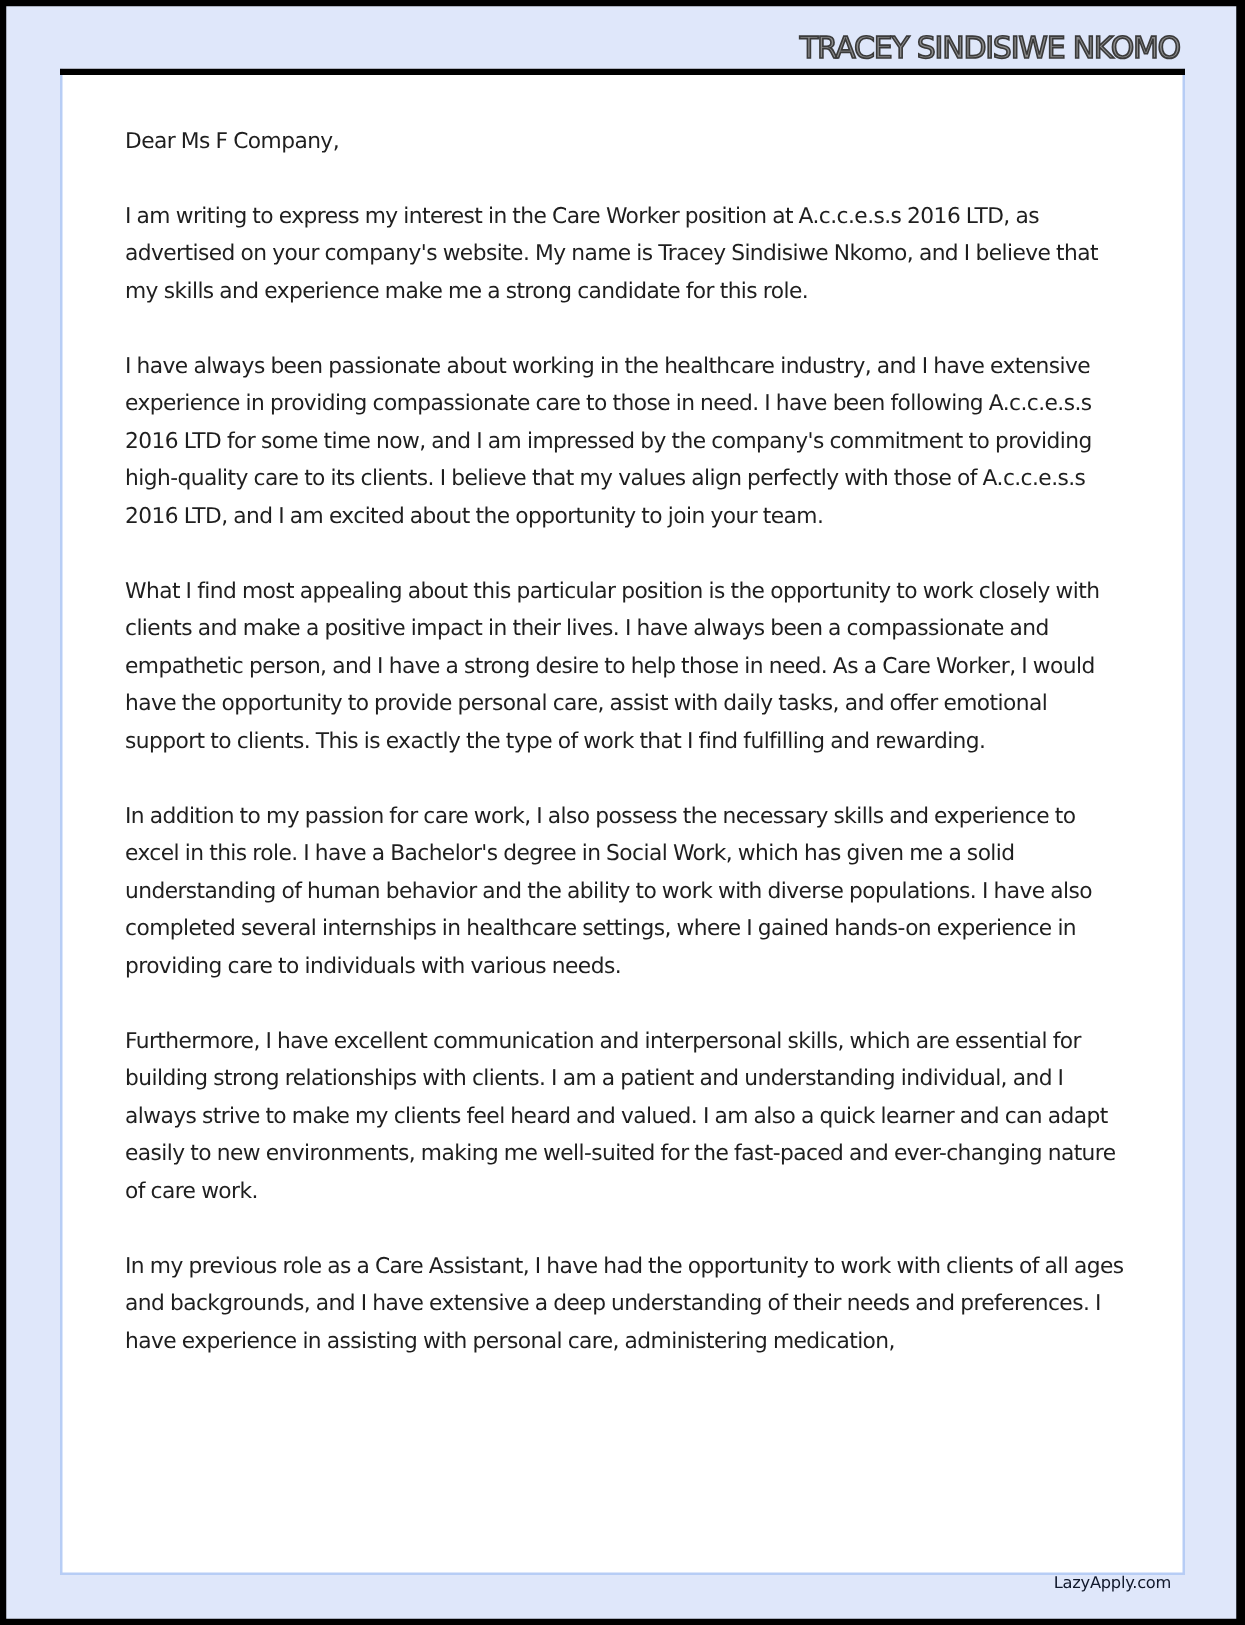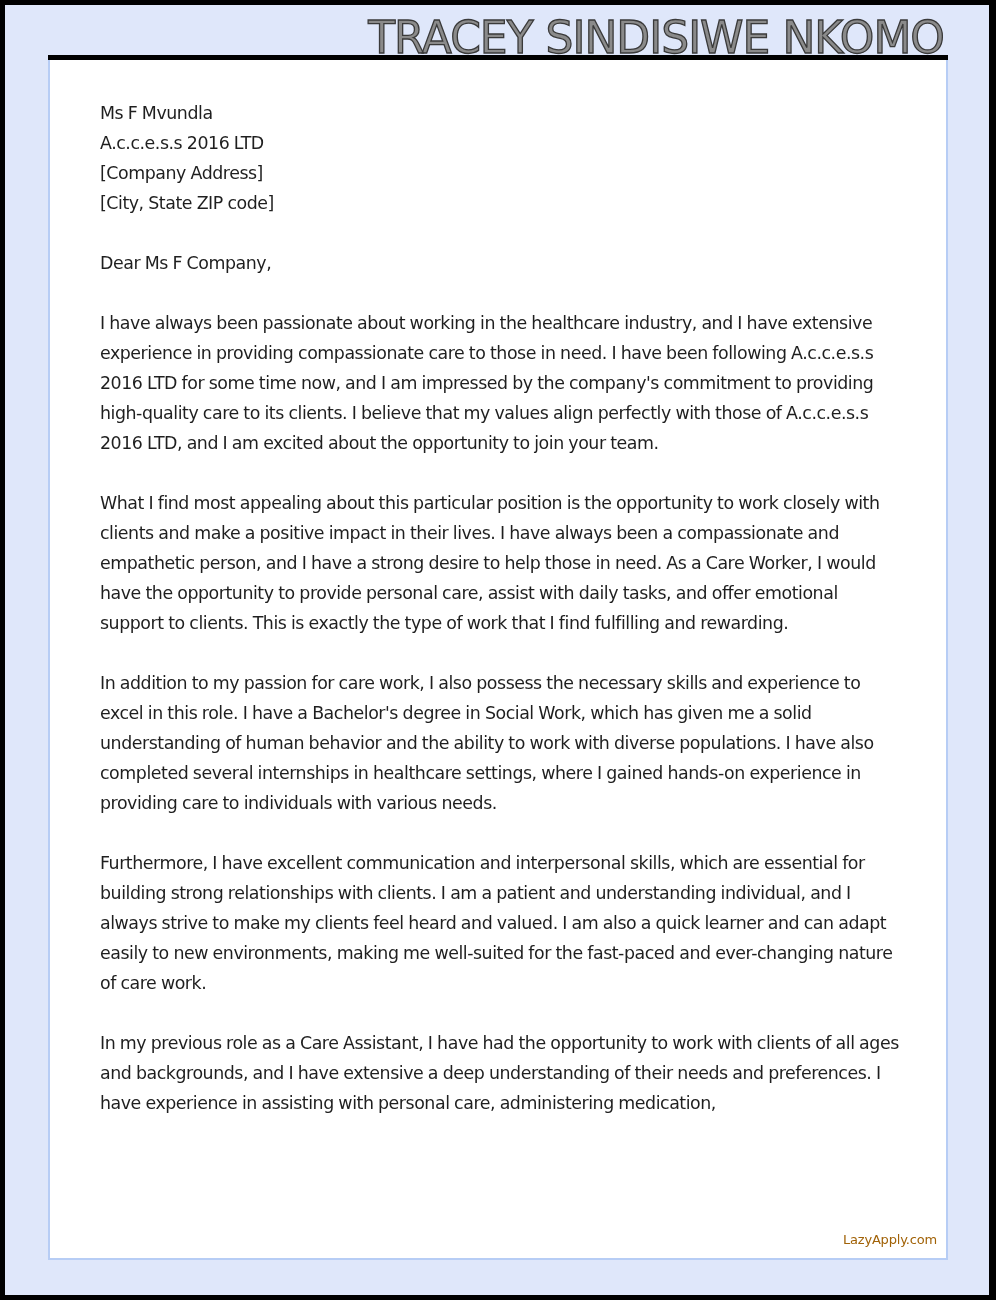--- a/index.html
+++ b/index.html
@@ -23,21 +23,21 @@
       background: #dfe7fa;
       overflow: hidden;
     }
     .name-title {
       position: absolute;
       right: 45px;
       top: 10px;
       margin: 0;
       font-family: "DejaVu Sans", sans-serif;
       font-weight: normal;
-      font-size: 44px;
+      font-size: 24px;
       line-height: 46px;
       letter-spacing: -1px;
       color: #8a8a8a;
       -webkit-text-stroke: 1.3px #3a3a3a;
       white-space: nowrap;
       text-align: right;
     }
     .card {
       position: absolute;
       left: 43px;
@@ -73,43 +73,38 @@
     }
     .letter p {
       margin: 0 0 30px 0;
     }
     .letter .addr-line {
       display: block;
     }
     .watermark {
       position: absolute;
       left: 838px;
-      top: 1227px;
+      top: 1254px;
       font-family: "DejaVu Sans", sans-serif;
       font-size: 13px;
-      color: #a16207;
+      color: #0f172a;
       z-index: 4;
       letter-spacing: -0.2px;
     }
   </style>
 </head>
 <body>
 
 <div class="frame">
   <h1 class="name-title">TRACEY SINDISIWE NKOMO</h1>
   <div class="top-bar"></div>
   <div class="card"></div>
   <div class="letter">
-    <p>
-      <span class="addr-line">Ms F Mvundla</span>
-      <span class="addr-line">A.c.c.e.s.s 2016 LTD</span>
-      <span class="addr-line">[Company Address]</span>
-      <span class="addr-line">[City, State ZIP code]</span>
-    </p>
     <p>Dear Ms F Company,</p>
+    <p>I am writing to express my interest in the Care Worker position at A.c.c.e.s.s 2016 LTD, as advertised on your company's website. My name is Tracey Sindisiwe Nkomo, and I believe that my skills and experience make me a strong candidate for this role.</p>
     <p>I have always been passionate about working in the healthcare industry, and I have extensive experience in providing compassionate care to those in need. I have been following A.c.c.e.s.s 2016 LTD for some time now, and I am impressed by the company's commitment to providing high-quality care to its clients. I believe that my values align perfectly with those of A.c.c.e.s.s 2016 LTD, and I am excited about the opportunity to join your team.</p>
     <p>What I find most appealing about this particular position is the opportunity to work closely with clients and make a positive impact in their lives. I have always been a compassionate and empathetic person, and I have a strong desire to help those in need. As a Care Worker, I would have the opportunity to provide personal care, assist with daily tasks, and offer emotional support to clients. This is exactly the type of work that I find fulfilling and rewarding.</p>
     <p>In addition to my passion for care work, I also possess the necessary skills and experience to excel in this role. I have a Bachelor's degree in Social Work, which has given me a solid understanding of human behavior and the ability to work with diverse populations. I have also completed several internships in healthcare settings, where I gained hands-on experience in providing care to individuals with various needs.</p>
     <p>Furthermore, I have excellent communication and interpersonal skills, which are essential for building strong relationships with clients. I am a patient and understanding individual, and I always strive to make my clients feel heard and valued. I am also a quick learner and can adapt easily to new environments, making me well-suited for the fast-paced and ever-changing nature of care work.</p>
     <p>In my previous role as a Care Assistant, I have had the opportunity to work with clients of all ages and backgrounds, and I have extensive a deep understanding of their needs and preferences. I have experience in assisting with personal care, administering medication,</p>
   </div>
   <div class="watermark">LazyApply.com</div>
 </div>
 
 </body></html>

